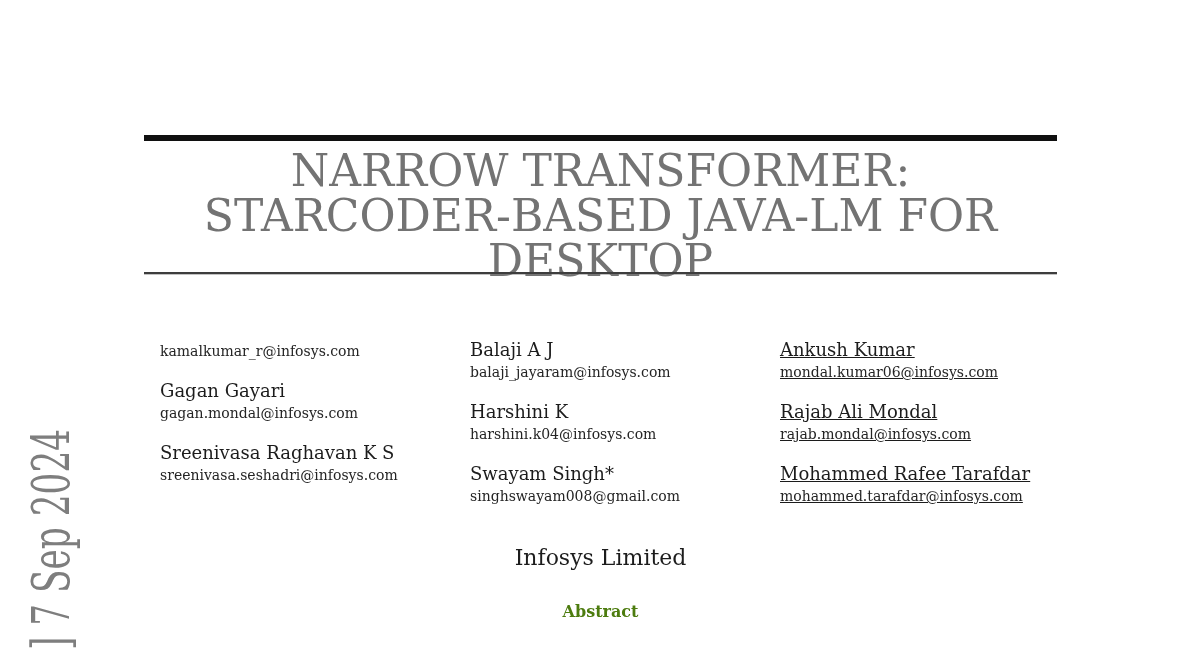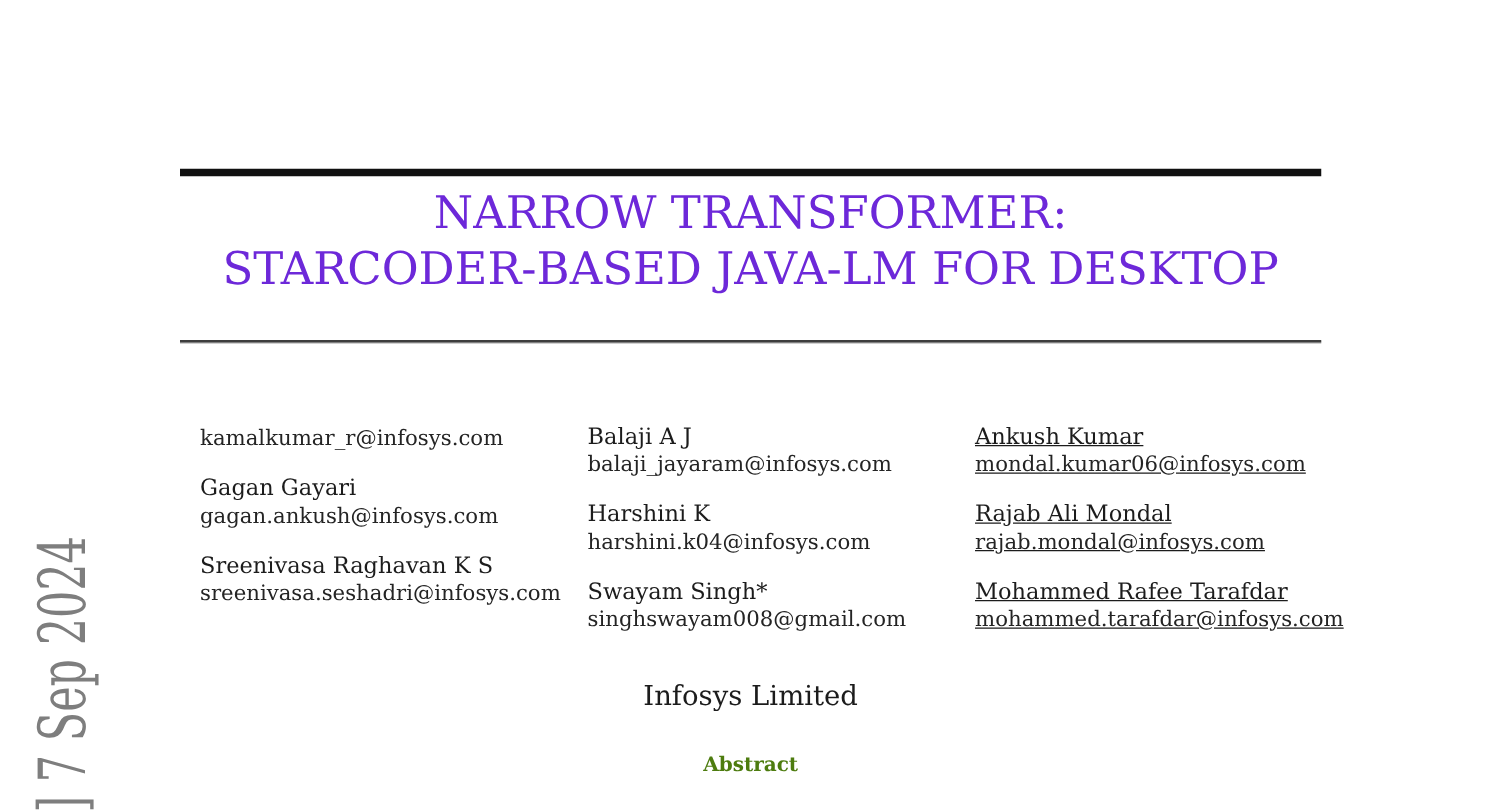--- a/index.html
+++ b/index.html
@@ -47,43 +47,43 @@
     background: #3d3d3d;
     box-shadow: 0 1px 0 rgba(120,120,120,0.45);
   }
 
   .paper-title {
     position: absolute;
     left: 144px;
     width: 913px;
     top: 148px;
     text-align: center;
-    font-size: 36px;
+    font-size: 44px;
     line-height: 45px;
-    color: #6d28d9;
+    color: #737373;
   }
 
   .author-col {
     position: absolute;
     top: 339px;
     width: 305px;
   }
   .author-col.c1 { left: 160px; }
   .author-col.c2 { left: 470px; }
   .author-col.c3 { left: 780px; text-decoration: underline; }
 
   .author-block { margin-bottom: 20px; }
   .author-name {
     font-size: 18px;
     line-height: 21px;
     color: #1c1c1c;
   }
   .author-email {
     margin-top: 4px;
-    font-size: 17px;
+    font-size: 14px;
     line-height: 17px;
     color: #242424;
   }
 
   .affiliation {
     position: absolute;
     left: 144px;
     width: 913px;
     top: 545px;
     text-align: center;
@@ -117,21 +117,21 @@
   </div>
 
   <div class="rule-thin"></div>
 
   <div class="author-col c1">
     <div class="author-block">
       <div class="author-email">kamalkumar_r@infosys.com</div>
     </div>
     <div class="author-block">
       <div class="author-name">Gagan Gayari</div>
-      <div class="author-email">gagan.ankush@infosys.com</div>
+      <div class="author-email">gagan.mondal@infosys.com</div>
     </div>
     <div class="author-block">
       <div class="author-name">Sreenivasa Raghavan K S</div>
       <div class="author-email">sreenivasa.seshadri@infosys.com</div>
     </div>
   </div>
 
   <div class="author-col c2">
     <div class="author-block">
       <div class="author-name">Balaji A J</div>

